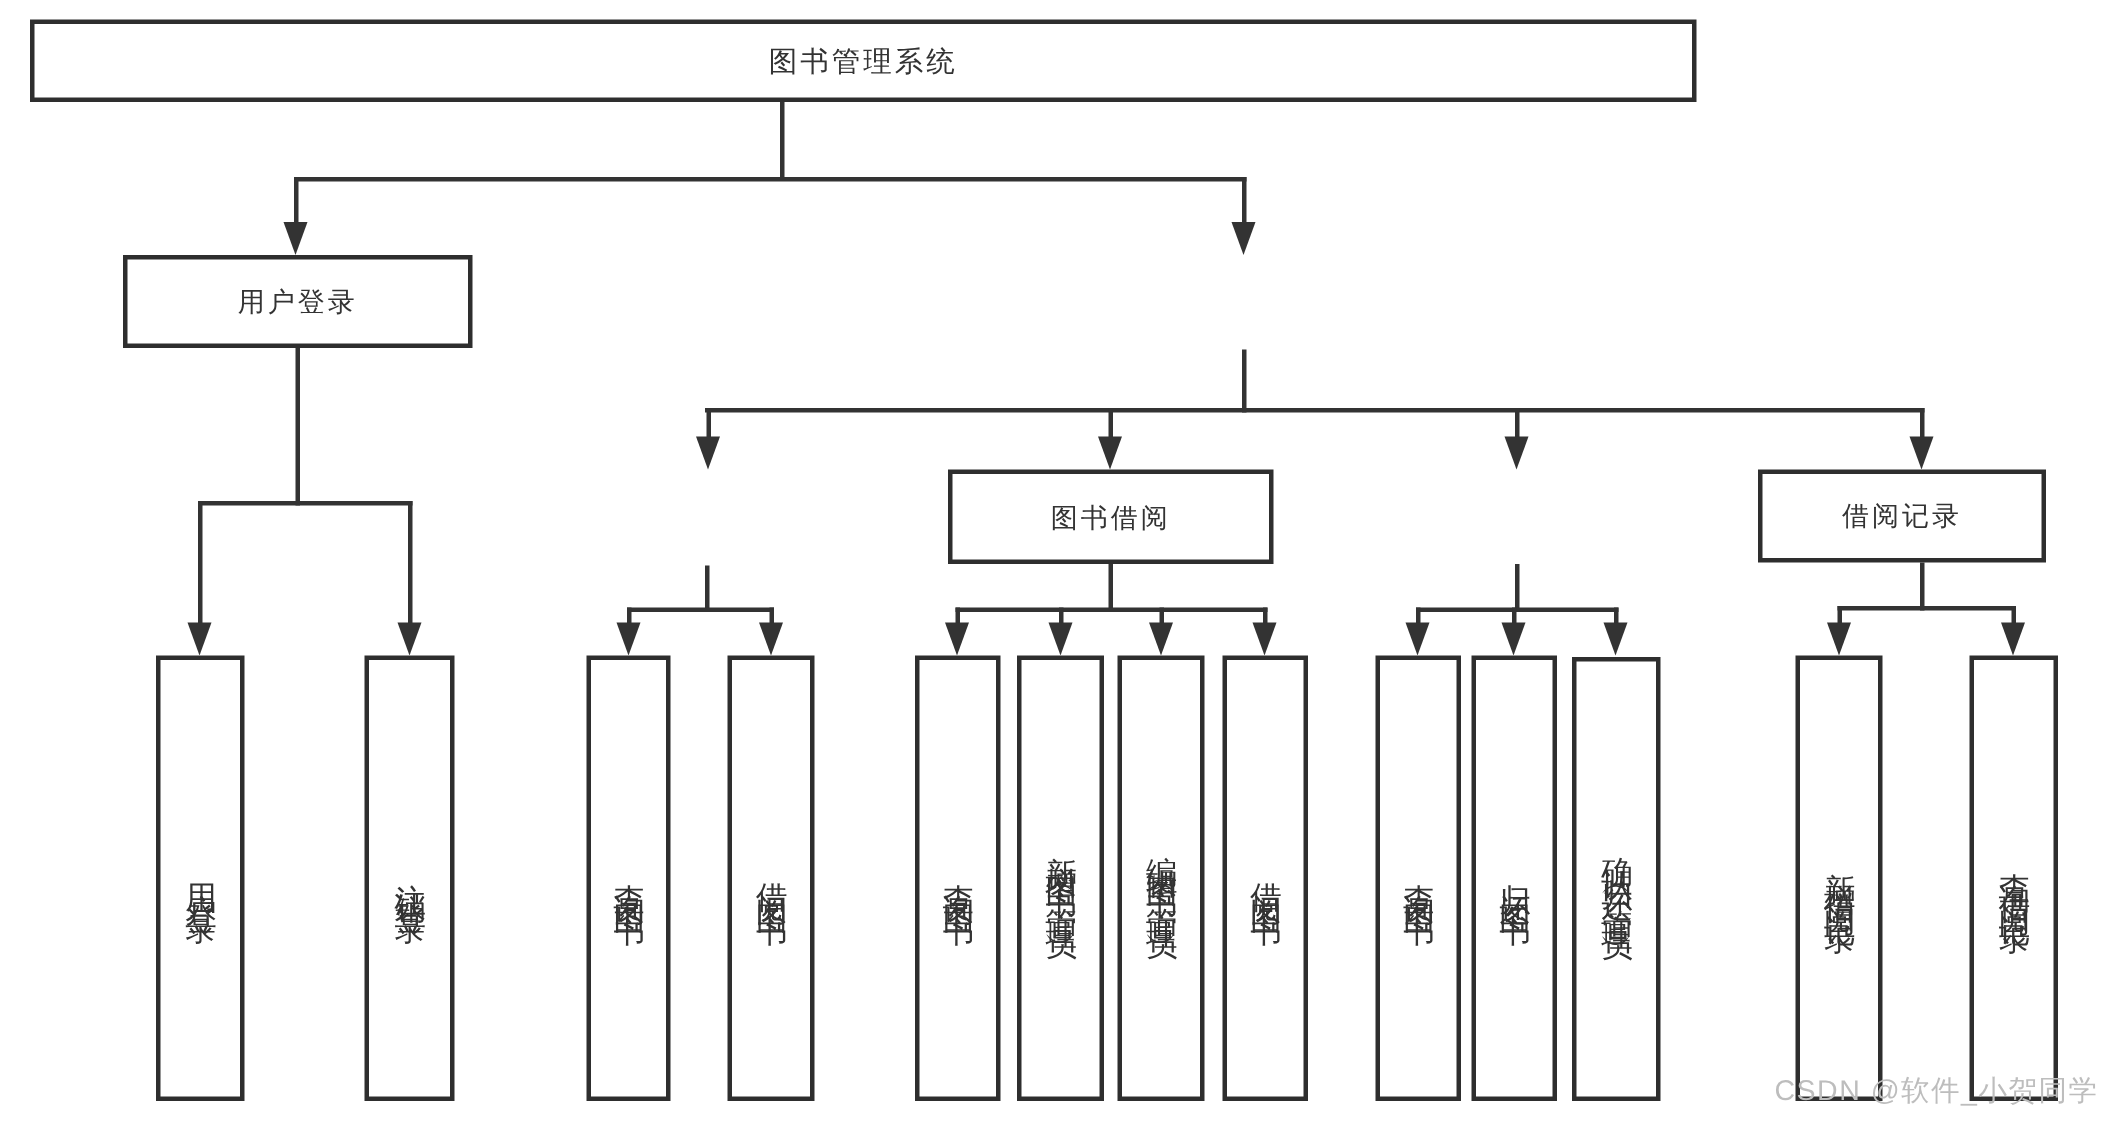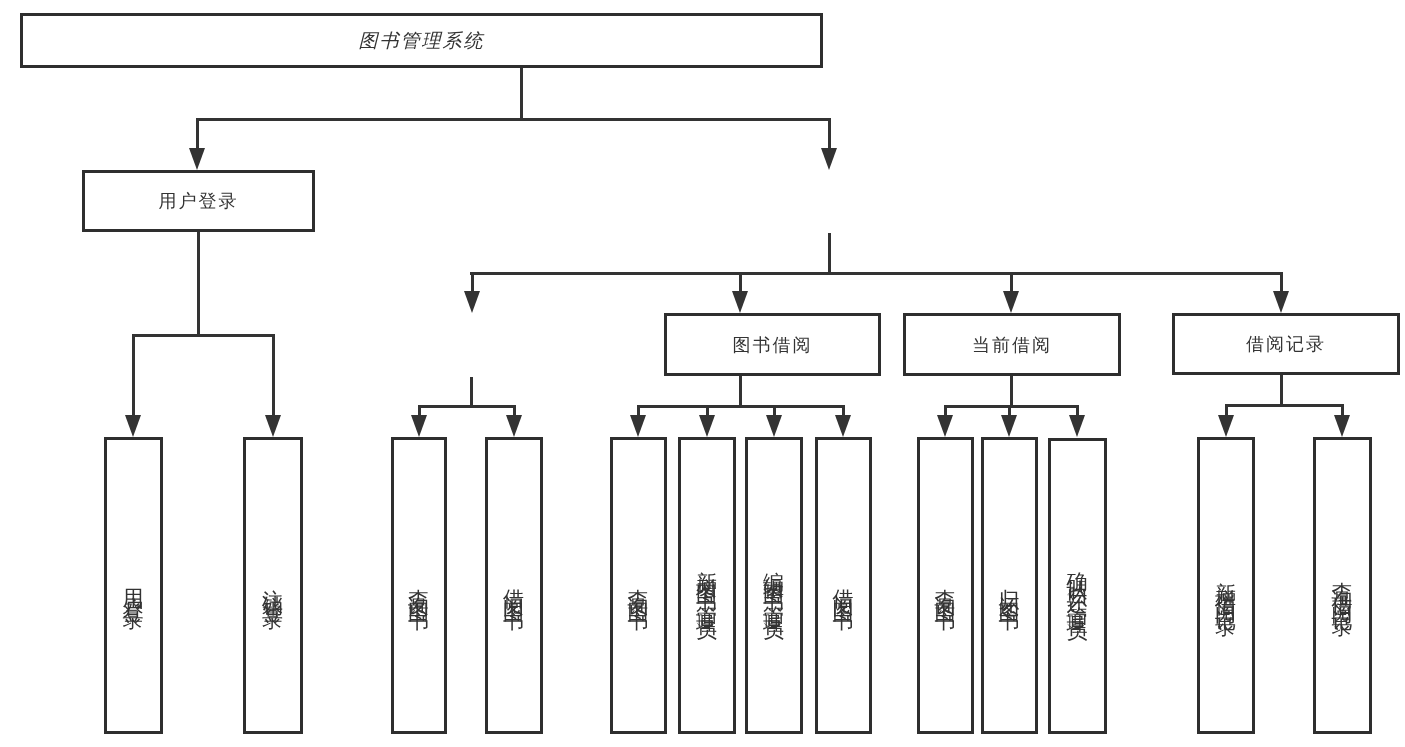--- a/index.html
+++ b/index.html
@@ -30,21 +30,21 @@
   .watermark{
     position:absolute;left:1183px;top:714px;width:220px;
     font-size:19px;color:#bdbdbd;letter-spacing:1px;white-space:nowrap;
   }
 </style>
 </head>
 <body>
 
 <div class="stage">
 
-  <div class="box hbox rootbox" style="left:20px;top:13px;width:803px;height:55px;font-style:italic;">图书管理系统</div>
+  <div class="box hbox rootbox" style="left:20px;top:13px;width:1111px;height:55px;">图书管理系统</div>
 
   <div class="vl" style="left:520px;top:68px;height:51px;"></div>
   <div class="hl" style="left:197px;top:118px;width:634px;"></div>
   <div class="vl" style="left:196px;top:118px;height:32px;"></div>
   <div class="arrow" style="left:189px;top:148px;"></div>
   <div class="vl" style="left:828px;top:118px;height:32px;"></div>
   <div class="arrow" style="left:821px;top:148px;"></div>
 
   <div class="box hbox" style="left:82px;top:170px;width:233px;height:62px;">用户登录</div>
 
@@ -59,23 +59,22 @@
   <div class="hl" style="left:470px;top:272px;width:813px;"></div>
   <div class="vl" style="left:471px;top:272px;height:22px;"></div>
   <div class="arrow" style="left:464px;top:291px;"></div>
   <div class="vl" style="left:739px;top:272px;height:22px;"></div>
   <div class="arrow" style="left:732px;top:291px;"></div>
   <div class="vl" style="left:1010px;top:272px;height:22px;"></div>
   <div class="arrow" style="left:1003px;top:291px;"></div>
   <div class="vl" style="left:1280px;top:272px;height:22px;"></div>
   <div class="arrow" style="left:1273px;top:291px;"></div>
 
-  <div class="box hbox" style="left:664px;top:313px;width:217px;height:63px;">图书借阅</div>
-  <div class="box hbox" style="left:903px;top:313px;width:218px;height:63px;">当前借阅</div>
-  <div class="box hbox" style="left:1172px;top:313px;width:228px;height:62px;">借阅记录</div>
+  <div class="box hbox" style="left:632px;top:313px;width:217px;height:63px;">图书借阅</div>
+  <div class="box hbox" style="left:1172px;top:313px;width:192px;height:62px;">借阅记录</div>
 
   <div class="vl" style="left:470px;top:377px;height:31px;"></div>
   <div class="hl" style="left:418px;top:405px;width:98px;"></div>
   <div class="vl" style="left:418px;top:405px;height:14px;"></div>
   <div class="arrow" style="left:411px;top:415px;"></div>
   <div class="vl" style="left:513px;top:405px;height:14px;"></div>
   <div class="arrow" style="left:506px;top:415px;"></div>
 
   <div class="vl" style="left:739px;top:376px;height:32px;"></div>
   <div class="hl" style="left:637px;top:405px;width:208px;"></div>
@@ -141,14 +140,15 @@
     <span>确认归还（管理员）</span>
   </div>
 
   <div class="box leaf" style="left:1197px;top:437px;width:58px;height:297px;">
     <span>新增借阅记录</span>
   </div>
   <div class="box leaf" style="left:1313px;top:437px;width:59px;height:297px;">
     <span>查询借阅记录</span>
   </div>
 
+  <div class="watermark">CSDN @软件_小贺同学</div>
 
 </div>
 
 </body></html>

